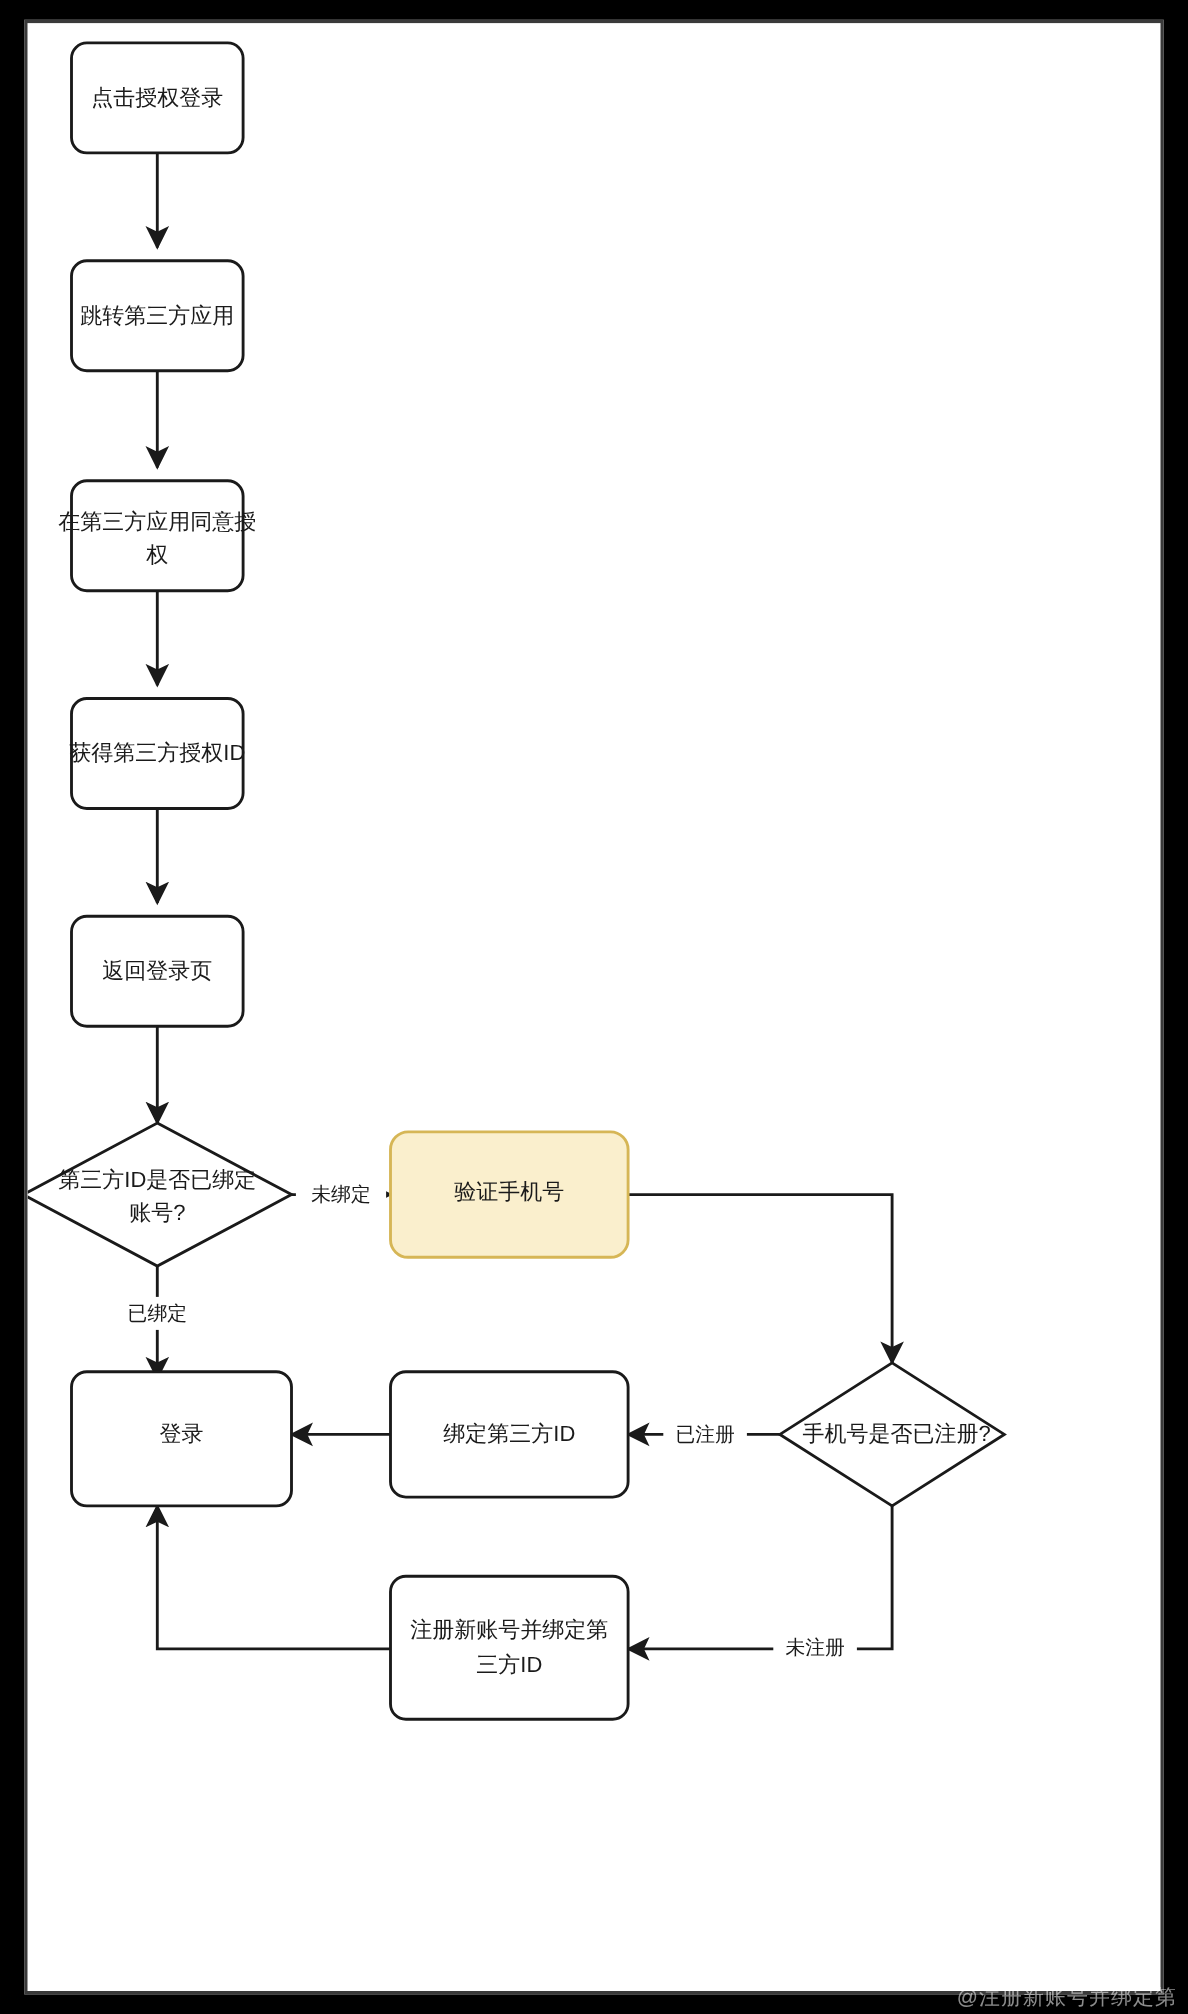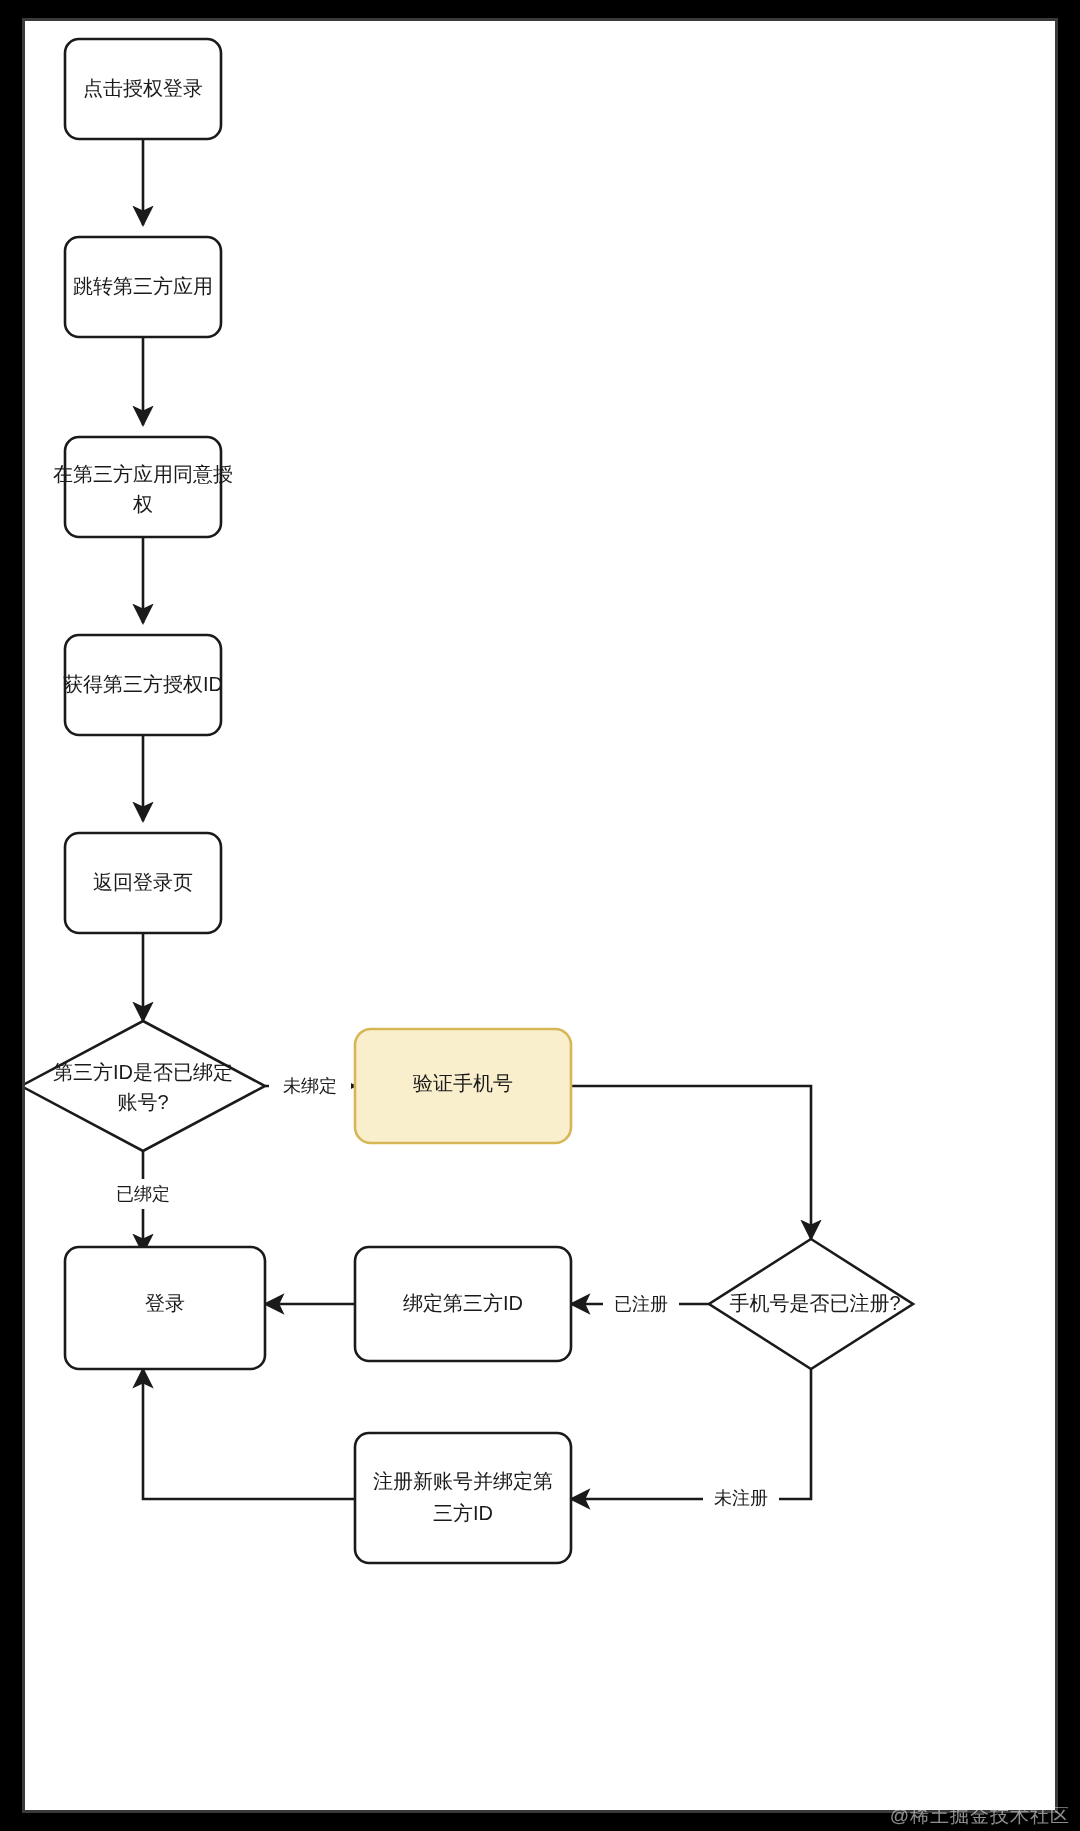--- a/index.html
+++ b/index.html
@@ -190,14 +190,14 @@
 
       <g>
         <rect class="node-rect" x="330" y="1412" width="216" height="130" rx="14" ry="14"></rect>
         <text class="node-label" x="438" y="1462">注册新账号并绑定第</text>
         <text class="node-label" x="438" y="1494">三方ID</text>
       </g>
 
     </svg>
   </div>
 
-  <div id="watermark">@稀土掘金技术社区</div>
+  <div id="watermark">@注册新账号并绑定第</div>
 </div>
 
 </body></html>

